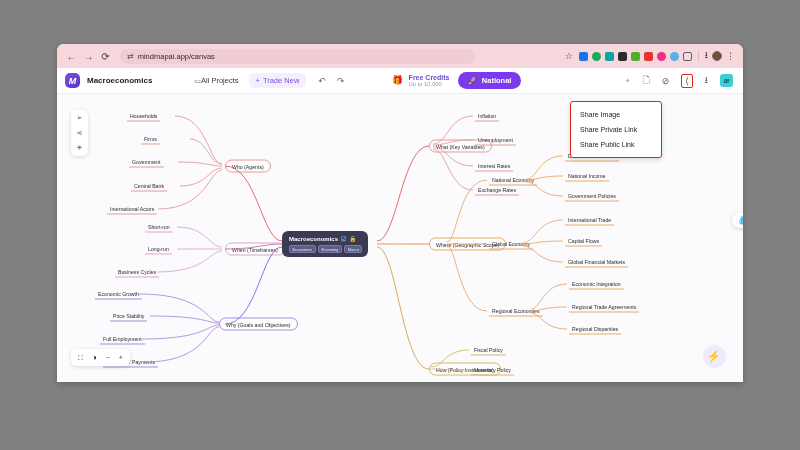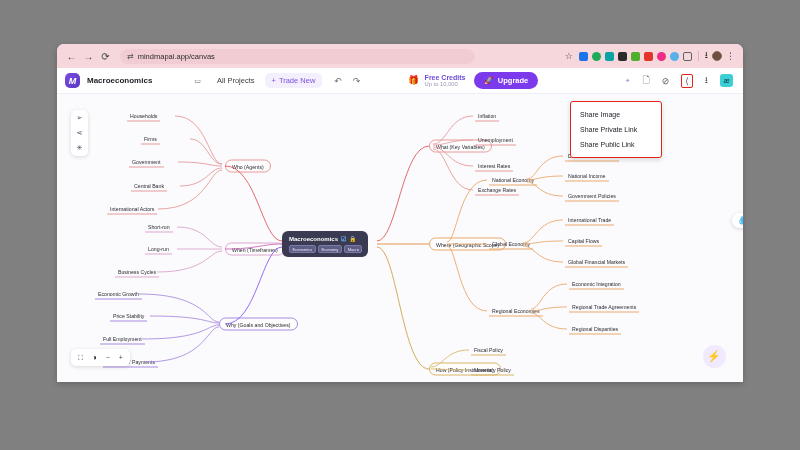--- a/index.html
+++ b/index.html
@@ -61,21 +61,21 @@
   }
   .logo {
     width: 15px; height: 15px; border-radius: 5px;
     background: linear-gradient(135deg,#7c4dde,#5b36c4);
     display: flex; align-items: center; justify-content: center;
     color: #fff; font-size: 9px; font-weight: bold; font-style: italic;
     flex: 0 0 auto;
   }
   .proj-title { font-size: 8px; color: #1d1d24; margin-left: 7px; font-weight: 600; }
   .allproj {
-    margin-left: 42px; display: flex; align-items: center; gap: 16px;
+    margin-left: 42px; display: flex; align-items: center; gap: 0;
     font-size: 7.5px; color: #3a3a44; justify-content: center;
   }
   .folder-ic { font-size: 7px; color: #60606c; }
   .createnew {
     margin-left: 10px; display: flex; align-items: center; gap: 3px;
     background: #f4effd; color: #7b4fe0;
     font-size: 7.5px; padding: 3px 7px; border-radius: 5px;
   }
   .undo-redo { margin-left: 12px; display: flex; gap: 11px; }
   .undo-redo span { font-size: 9px; color: #6a6a78; }
@@ -265,21 +265,21 @@
       </div>
       <div class="credits">
         <span class="gift-ic">🎁</span>
         <span class="credits-txt">
           <span class="l1">Free Credits</span>
           <span class="l2">Up to 10,000</span>
         </span>
       </div>
       <div class="upgrade">
         <span>🚀</span>
-        <span>Upgrade</span>
+        <span>National</span>
       </div>
       <div class="hdr-icons">
         <span class="sparkle">✦</span>
         <span class="hdr-ic">🗋</span>
         <span class="hdr-ic">⊘</span>
         <span class="share-hl">
           <span class="hdr-ic">⟨</span>
         </span>
         <span class="hdr-ic">⭳</span>
         <span class="ext-badge">æ</span>

